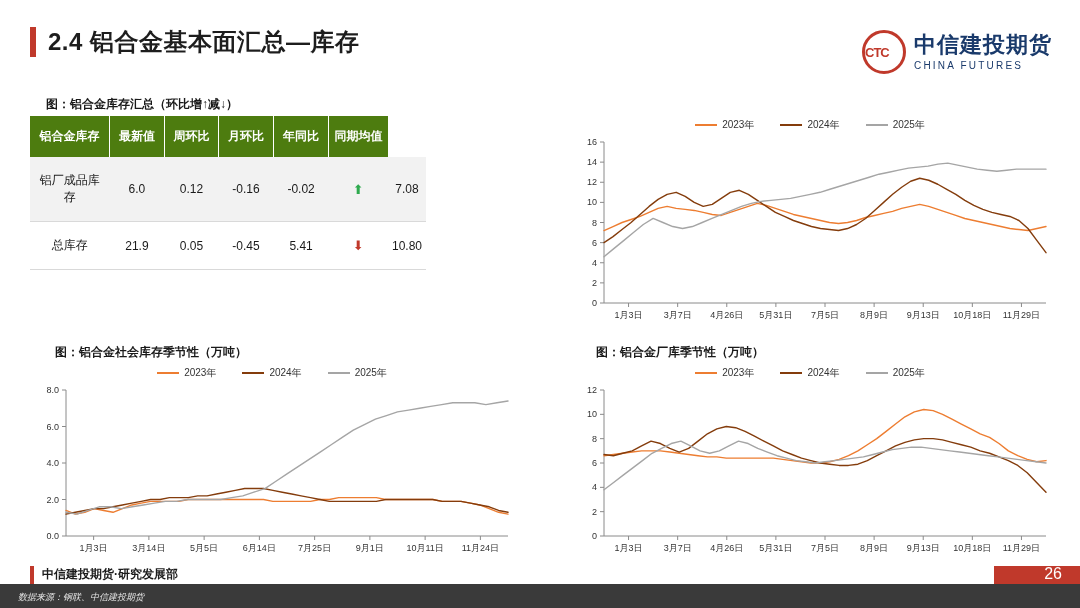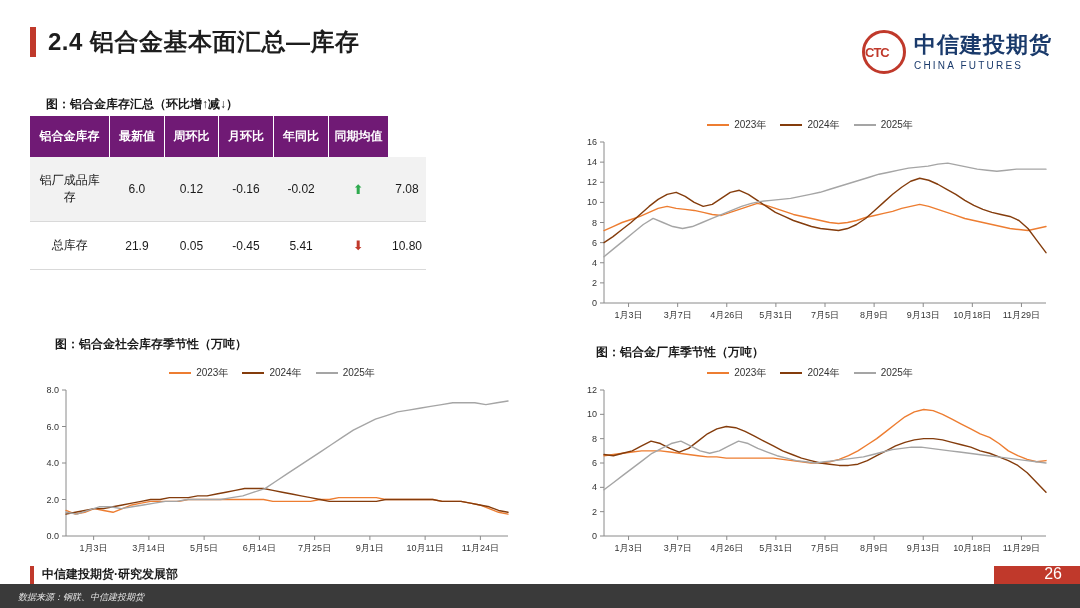--- a/index.html
+++ b/index.html
@@ -27,38 +27,38 @@
   .logo-cn{font-size:22px;font-weight:bold;color:#1a3a6b;letter-spacing:1px;}
   .logo-en{font-size:10px;color:#1a3a6b;letter-spacing:2.2px;margin-top:3px;}
 
   
   .cap{position:absolute;font-size:12px;font-weight:bold;color:#1a1a1a;}
   .cap .cap-lead{color:#1a1a1a;}
 
   
   .tbl{position:absolute;left:30px;top:116px;border-collapse:collapse;width:396px;}
   .tbl th{
-    background:#701a75;color:#fff;font-size:12px;font-weight:bold;
+    background:#4d7c0f;color:#fff;font-size:12px;font-weight:bold;
     padding:12px 4px;text-align:center;border-right:1px solid #ffffff;
   }
   .tbl th:last-child{border-right:none;}
   .tbl td{
     font-size:12px;text-align:center;padding:15px 4px;border-bottom:1px solid #d9d9d9;
     background:#fff;color:#1a1a1a;
   }
   .tbl tr.alt td{background:#f2f2f2;}
   .pos{color:#c0392b;}
   .neg{color:#1e8a3c;}
   .arrow-up{color:#2eaa4e;font-size:13px;}
   .arrow-down{color:#c0392b;font-size:13px;}
   .tbl td.name{font-size:12px;}
 
   
   .chart{position:absolute;}
-  .legend{display:flex;justify-content:center;gap:14px;font-size:10px;color:#333;margin-bottom:2px;}
+  .legend{display:flex;justify-content:center;gap:26px;font-size:10px;color:#333;margin-bottom:2px;}
   .legend .li{display:flex;align-items:center;gap:5px;}
   .legend .sw{width:22px;height:2px;display:inline-block;}
 
   svg{display:block;}
   .axis-line{stroke:#8a8a8a;stroke-width:1;}
   .tick-lbl{font-size:9px;fill:#333;font-family:"Liberation Sans",sans-serif;}
   .xtick-lbl{font-size:9px;fill:#333;font-family:"Liberation Sans",sans-serif;}
 
   
   .footer-bar{position:absolute;left:0;bottom:0;width:1080px;height:42px;background:#3a3a3a;}
@@ -124,21 +124,21 @@
         <td class="pos">5.41</td>
         <td>
           <span class="arrow-down">⬇</span>
         </td>
         <td>10.80</td>
       </tr>
     </tbody>
   </table>
 
 
-  <div class="cap" style="left:30px;top:336px;padding-left:25px;">
+  <div class="cap" style="left:30px;top:344px;padding-left:25px;">
     <span>图：</span><span>铝合金社会库存季节性（万吨）</span>
   </div>
 
   <div class="cap" style="left:596px;top:344px;">
     <span>图：</span><span>铝合金厂库季节性（万吨）</span>
   </div>
 
   <div class="chart" style="left:560px;top:118px;width:500px;height:215px;">
     <div class="legend">
       <div class="li">

